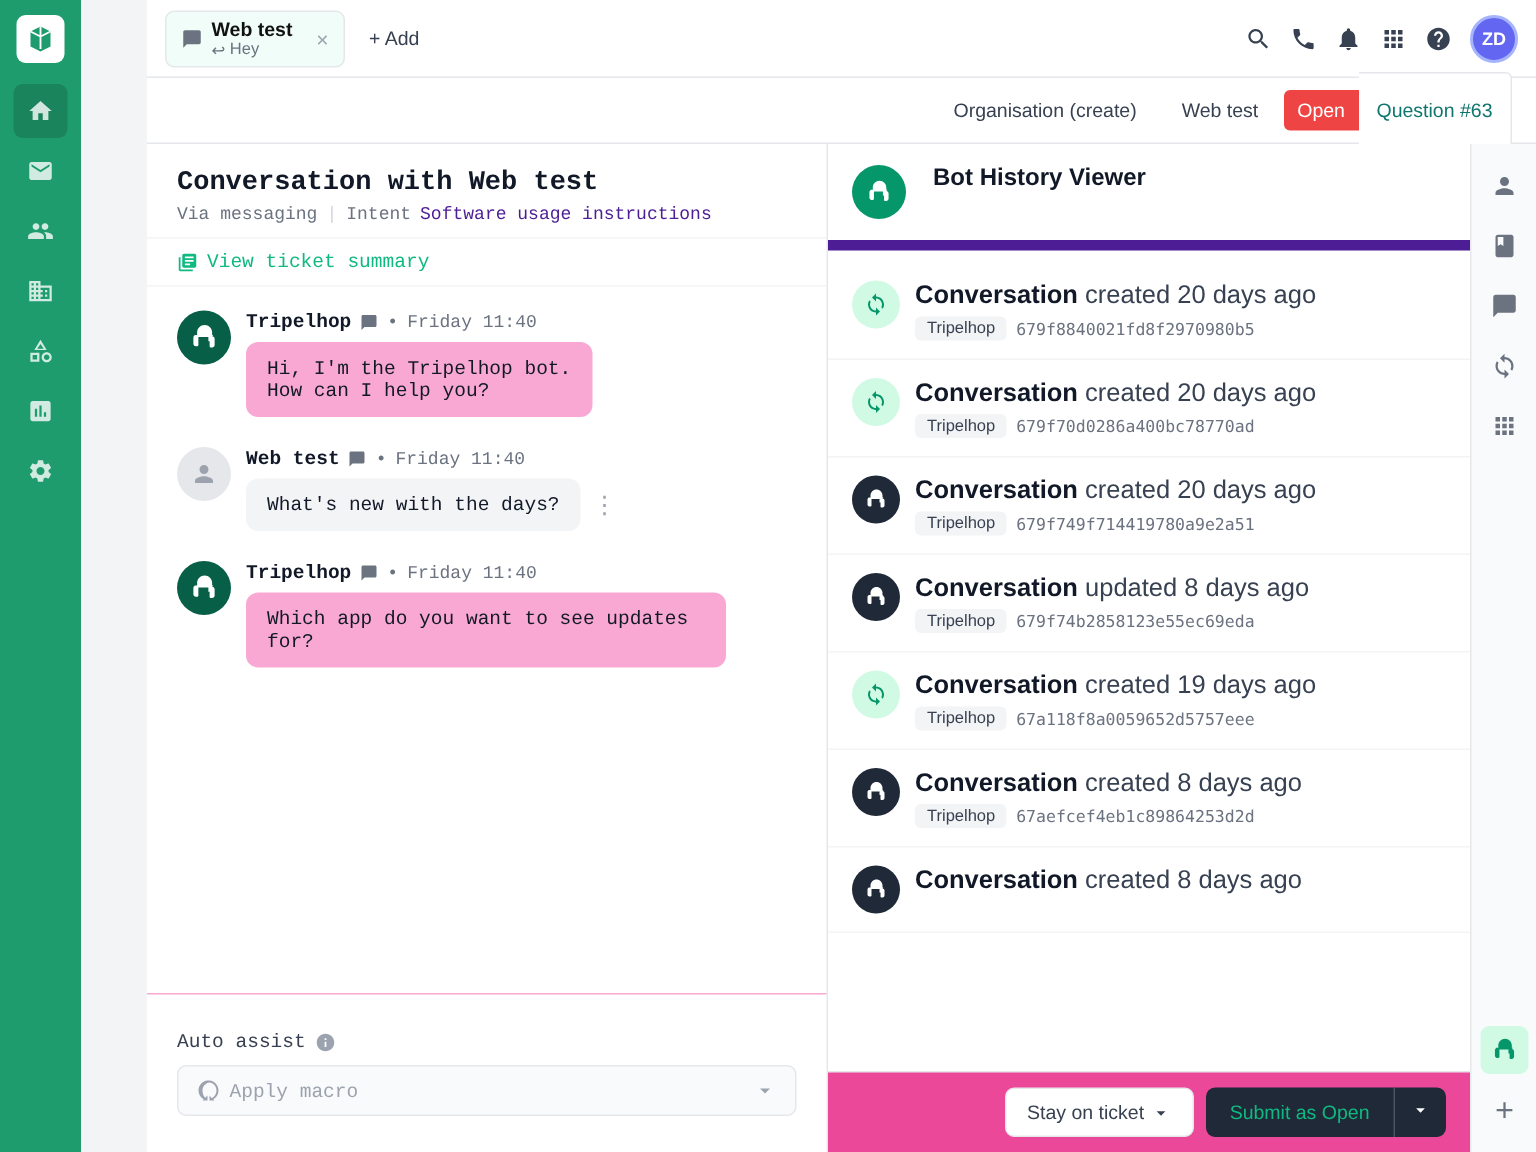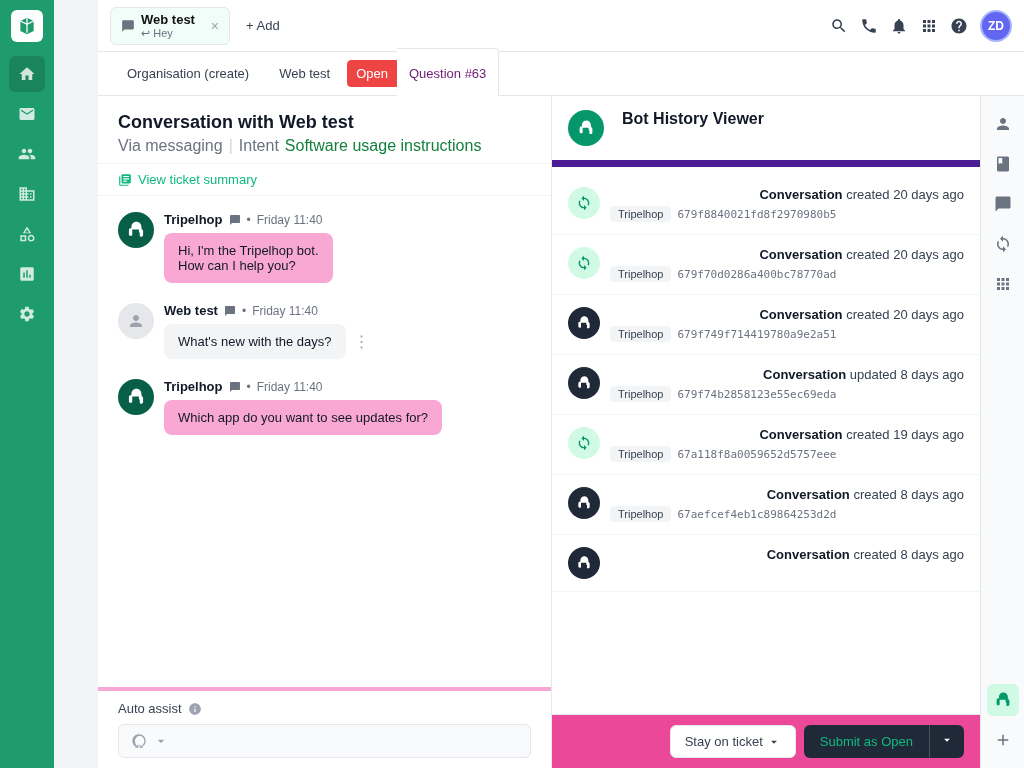--- a/index.html
+++ b/index.html
@@ -22,54 +22,54 @@
     .tab-item .tab-title { font-size: 13px; font-weight: 600; color: #111; }
     .tab-item .tab-sub { font-size: 11px; color: #6b7280; display: flex; align-items: center; gap: 3px; }
     .tab-close { margin-left: auto; cursor: pointer; color: #9ca3af; font-size: 14px; }
     .tab-add { display: flex; align-items: center; gap: 4px; color: #374151; cursor: pointer; padding: 4px 8px; border-radius: 4px; font-size: 13px; }
     .topnav-spacer { flex: 1; }
     .topnav-icons { display: flex; align-items: center; gap: 12px; color: #374151; }
     .topnav-icons svg { width: 18px; height: 18px; cursor: pointer; }
     .avatar { width: 32px; height: 32px; border-radius: 50%; background: #6366f1; display: flex; align-items: center; justify-content: center; color: #fff; font-size: 12px; font-weight: 600; cursor: pointer; border: 2px solid #a5b4fc; }
 
     
-    .breadcrumb-bar { background: #fff; border-bottom: 1px solid #e5e7eb; display: flex; align-items: center; padding: 0 16px; height: 44px; gap: 4px; }
+    .breadcrumb-bar { background: #fff; border-bottom: 1px solid #e5e7eb; display: flex; align-items: center; padding: 0 16px; height: 44px; gap: 4px; justify-content: flex-end; }
     .bc-tab { padding: 5px 12px; border-radius: 6px; font-size: 13px; color: #374151; cursor: pointer; border: 1px solid transparent; }
     .bc-tab.active-open { background: #ef4444; color: #fff; border-color: #ef4444; padding: 5px 8px; display: flex; align-items: center; gap: 6px; border-radius: 4px 0 0 4px; }
-    .bc-tab-q { padding: 17px 12px; border: 1px solid #e5e7eb; border-left: none; border-radius: 0 4px 4px 0; color: #701a75; font-size: 13px; cursor: pointer; background: #fff; }
+    .bc-tab-q { padding: 17px 12px; border: 1px solid #e5e7eb; border-left: none; border-radius: 0 4px 4px 0; color: #0f766e; font-size: 13px; cursor: pointer; background: #fff; }
 
     
     .content { flex: 1; display: flex; overflow: hidden; }
 
     
-    .left-panel { width: 454px; background: #fff; display: flex; flex-direction: column; border-right: 1px solid #e5e7eb; flex-shrink: 0; }
+    .left-panel { width: 454px; background: #fff; display: flex; flex-direction: column; border-right: 1px solid #e5e7eb; flex-shrink: 0; font-family: Liberation Mono, monospace; }
     .conv-header { padding: 16px 20px 8px; border-bottom: 1px solid #f3f4f6; }
     .conv-title { font-size: 18px; font-weight: 700; color: #111827; }
-    .conv-meta { display: flex; align-items: center; gap: 6px; margin-top: 4px; font-size: 16px; color: #6b7280; }
-    .conv-meta a { color: #15803d; text-decoration: none; }
+    .conv-meta { display: flex; align-items: center; gap: 6px; margin-top: 4px; font-size: 12px; color: #6b7280; }
+    .conv-meta a { color: #4c1d95; text-decoration: none; }
     .conv-meta .sep { color: #d1d5db; }
 
     .view-summary { padding: 8px 20px; display: flex; align-items: center; gap: 6px; color: #10b981; font-size: 13px; cursor: pointer; border-bottom: 1px solid #f3f4f6; }
 
     .messages { flex: 1; overflow-y: auto; padding: 16px 20px; display: flex; flex-direction: column; gap: 20px; }
 
     .msg-group { display: flex; gap: 10px; }
     .msg-avatar { width: 36px; height: 36px; border-radius: 50%; flex-shrink: 0; display: flex; align-items: center; justify-content: center; font-size: 10px; font-weight: 700; }
     .msg-avatar.bot { background: #065f46; color: #fff; }
     .msg-avatar.user { background: #e5e7eb; color: #6b7280; }
     .msg-content { flex: 1; }
     .msg-header { display: flex; align-items: center; gap: 6px; margin-bottom: 6px; font-size: 12px; color: #6b7280; }
     .msg-header .sender { font-size: 13px; font-weight: 600; color: #111827; }
     .msg-bubble { background: #f9a8d4; border-radius: 8px; padding: 10px 14px; font-size: 13px; color: #111827; display: inline-block; max-width: 320px; }
     .msg-bubble.user-bubble { background: #f3f4f6; }
     .msg-bubble-row { display: flex; align-items: center; gap: 8px; }
     .msg-more { color: #9ca3af; cursor: pointer; font-size: 16px; }
 
     
-    .bottom-bar { border-top: 4px solid #f9a8d4; padding: 10px 20px; }
+    .bottom-bar { border-top: 1px solid #f9a8d4; padding: 24px 20px; }
     .auto-assist { display: flex; align-items: center; gap: 6px; color: #374151; font-size: 13px; font-weight: 500; margin-bottom: 8px; }
     .macro-bar { display: flex; align-items: center; background: #f9fafb; border: 1px solid #e5e7eb; border-radius: 6px; padding: 8px 12px; cursor: pointer; }
     .macro-bar-text { flex: 1; color: #9ca3af; font-size: 13px; }
     .macro-bar svg { width: 16px; height: 16px; color: #9ca3af; }
 
     
     .right-panel { flex: 1; background: #fff; display: flex; flex-direction: column; overflow: hidden; }
     .bot-header { display: flex; align-items: flex-start; gap: 18px; padding: 14px 16px; border-bottom: 7px solid #4c1d95; }
     .bot-icon-circle { width: 36px; height: 36px; background: #059669; border-radius: 50%; display: flex; align-items: center; justify-content: center; color: #fff; font-size: 14px; }
     .bot-title { font-size: 16px; font-weight: 700; color: #111827; }
@@ -79,21 +79,21 @@
     .filter-tab.active { background: #f3f4f6; border-color: #e5e7eb; font-weight: 600; }
     .filter-tab svg { width: 14px; height: 14px; }
 
     .history-list { flex: 1; overflow-y: auto; padding: 8px 0; }
     .history-item { display: flex; gap: 10px; padding: 12px 16px; border-bottom: 1px solid #f3f4f6; cursor: pointer; }
     .history-icon { width: 32px; height: 32px; border-radius: 50%; flex-shrink: 0; display: flex; align-items: center; justify-content: center; }
     .history-icon.green { background: #d1fae5; color: #059669; }
     .history-icon.dark { background: #1f2937; color: #fff; }
     .history-icon svg { width: 16px; height: 16px; }
     .history-content { flex: 1; }
-    .history-title { font-size: 13px; color: #374151; text-align: right; }
+    .history-title { font-size: 17px; color: #374151; }
     .history-title strong { color: #111827; }
     .history-tags { display: flex; align-items: center; gap: 6px; margin-top: 4px; }
     .history-tag { background: #f3f4f6; border-radius: 4px; padding: 2px 8px; font-size: 11px; color: #374151; }
     .history-hash { font-size: 11px; color: #6b7280; font-family: monospace; }
 
     
     .far-right { width: 44px; background: #f9fafb; border-left: 1px solid #e5e7eb; display: flex; flex-direction: column; align-items: center; padding: 12px 0; gap: 8px; }
     .fr-icon { width: 32px; height: 32px; border-radius: 6px; display: flex; align-items: center; justify-content: center; cursor: pointer; color: #6b7280; }
     .fr-icon.active { background: #d1fae5; color: #059669; }
     .fr-icon svg { width: 18px; height: 18px; }
@@ -295,20 +295,21 @@
         <div class="auto-assist">
           <span>Auto assist</span>
           <svg width="14" height="14" viewBox="0 0 24 24" fill="#9ca3af">
               <path d="M12 2C6.48 2 2 6.48 2 12s4.48 10 10 10 10-4.48 10-10S17.52 2 12 2zm1 15h-2v-6h2v6zm0-8h-2V7h2v2z"></path>
             </svg>
         </div>
         <div class="macro-bar">
           <svg width="14" height="14" viewBox="0 0 24 24" fill="#9ca3af" style="margin-right:6px">
               <path d="M13 2.05v2.02c3.95.49 7 3.85 7 7.93 0 3.21-1.81 6-4.72 7.72L13 17v5h5l-1.22-1.22C19.91 19.07 22 15.76 22 12c0-5.18-3.94-9.45-9-9.95zM11 2.05C5.95 2.55 2 6.82 2 12c0 3.76 2.09 7.07 5.22 8.78L6 22h5v-5l-2.28 2.28C7.28 18.09 6 15.19 6 12c0-4.08 3.05-7.44 7-7.93V2.05z"></path>
             </svg>
+          <span class="macro-bar-text">Apply macro</span>
           <svg width="16" height="16" viewBox="0 0 24 24" fill="#9ca3af">
               <path d="M7 10l5 5 5-5z"></path>
             </svg>
         </div>
       </div>
     </div>
 
     <div class="right-panel">
       <div class="bot-header">
         <div class="bot-icon-circle">

